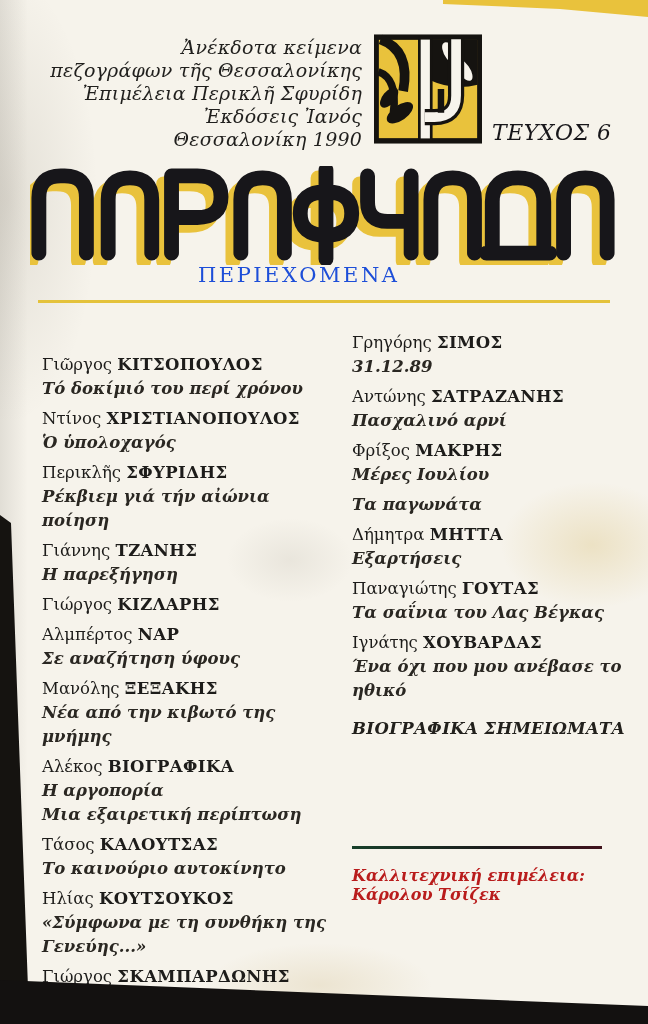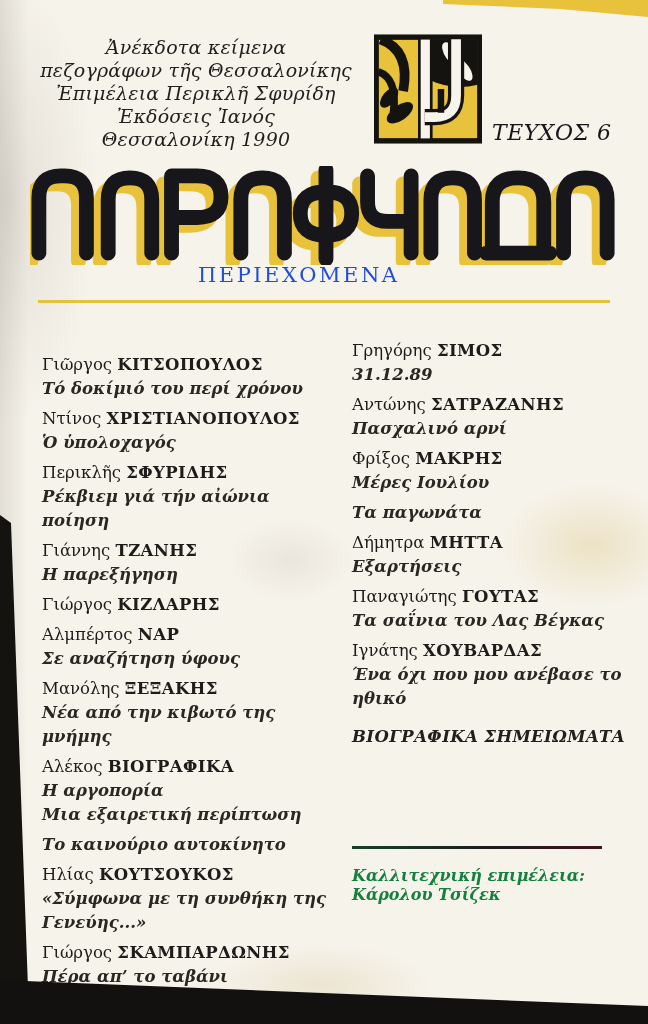--- a/index.html
+++ b/index.html
@@ -19,48 +19,48 @@
   }
   
   .edge-top-right{position:absolute;left:0;top:0;width:648px;height:22px;background:#e9c23c;
     clip-path:polygon(443px 0,648px 0,648px 17px,560px 9px,443px 4px);}
   .edge-left-black{position:absolute;inset:0;background:#151310;
     clip-path:polygon(0 515px,11px 523px,28px 988px,36px 1024px,0 1024px);}
   .edge-bottom-black{position:absolute;inset:0;background:#131110;
     clip-path:polygon(0 980px,648px 1006px,648px 1024px,0 1024px);}
 
   
-  .imprint{position:absolute;left:30px;top:36px;width:332px;text-align:center;
+  .imprint{position:absolute;left:30px;top:36px;width:332px;text-align:right;
     font-style:italic;font-size:19px;line-height:23px;color:#201f1d;letter-spacing:.2px;}
   .logo{position:absolute;left:374px;top:34px;width:108px;height:110px;}
   .issue{position:absolute;left:492px;top:120px;width:140px;
     font-style:italic;font-weight:normal;font-size:22px;letter-spacing:.5px;color:#17161a;}
 
   
   .masthead{position:absolute;left:30px;top:166px;width:586px;height:94px;}
 
   .contents-heading{position:absolute;left:198px;top:263px;font-size:21px;
     letter-spacing:2.5px;color:#1d4ed8;}
   .rule-yellow{position:absolute;left:38px;top:300px;width:572px;height:3px;background:#e4c23b;}
 
   
   .toc{position:absolute;top:331px;font-size:16.5px;line-height:24px;}
   .toc-left{left:42px;width:300px;margin-top:22px;}
-  .toc-right{left:352px;width:280px;margin-top:8px;}
+  .toc-right{left:352px;width:280px;}
   .toc-entry{margin-bottom:6px;}
   .author-line{white-space:nowrap;}
   .author-first{font-weight:normal;}
   .author-last{font-weight:bold;letter-spacing:.4px;}
   .work-title{font-style:italic;font-weight:bold;color:#2a2722;}
   .closing-item{margin-top:14px;font-style:italic;font-weight:bold;letter-spacing:.4px;color:#22201c;}
 
   .rule-credit{position:absolute;left:352px;top:846px;width:250px;height:3px;
     background:linear-gradient(90deg,#17402a,#1c1c1c 55%,#40121c);}
   .credit{position:absolute;left:352px;top:866px;font-style:italic;font-weight:bold;
-    font-size:16px;color:#15803d;}
+    font-size:16px;color:#b91c1c;}
 </style>
 </head>
 <body>
 
 <div class="page">
 
   <div class="paper-texture"></div>
 
   <div class="imprint">
     <div>Ἀνέκδοτα κείμενα</div>
@@ -194,20 +194,23 @@
     <div class="author-line">
       <span class="author-first">Αλέκος </span><span class="author-last">ΒΙΟΓΡΑΦΙΚΑ</span>
     </div>
     <div>
           <div class="work-title">Η αργοπορία</div>
           <div class="work-title">Μια εξαιρετική περίπτωση</div>
         </div>
   </div>
 
   <div class="toc-entry">
+    <div class="author-line">
+      <span class="author-first">Τάσος </span><span class="author-last">ΚΑΛΟΥΤΣΑΣ</span>
+    </div>
     <div>
           <div class="work-title">Το καινούριο αυτοκίνητο</div>
         </div>
   </div>
 
   <div class="toc-entry">
     <div class="author-line">
       <span class="author-first">Ηλίας </span><span class="author-last">ΚΟΥΤΣΟΥΚΟΣ</span>
     </div>
     <div>

